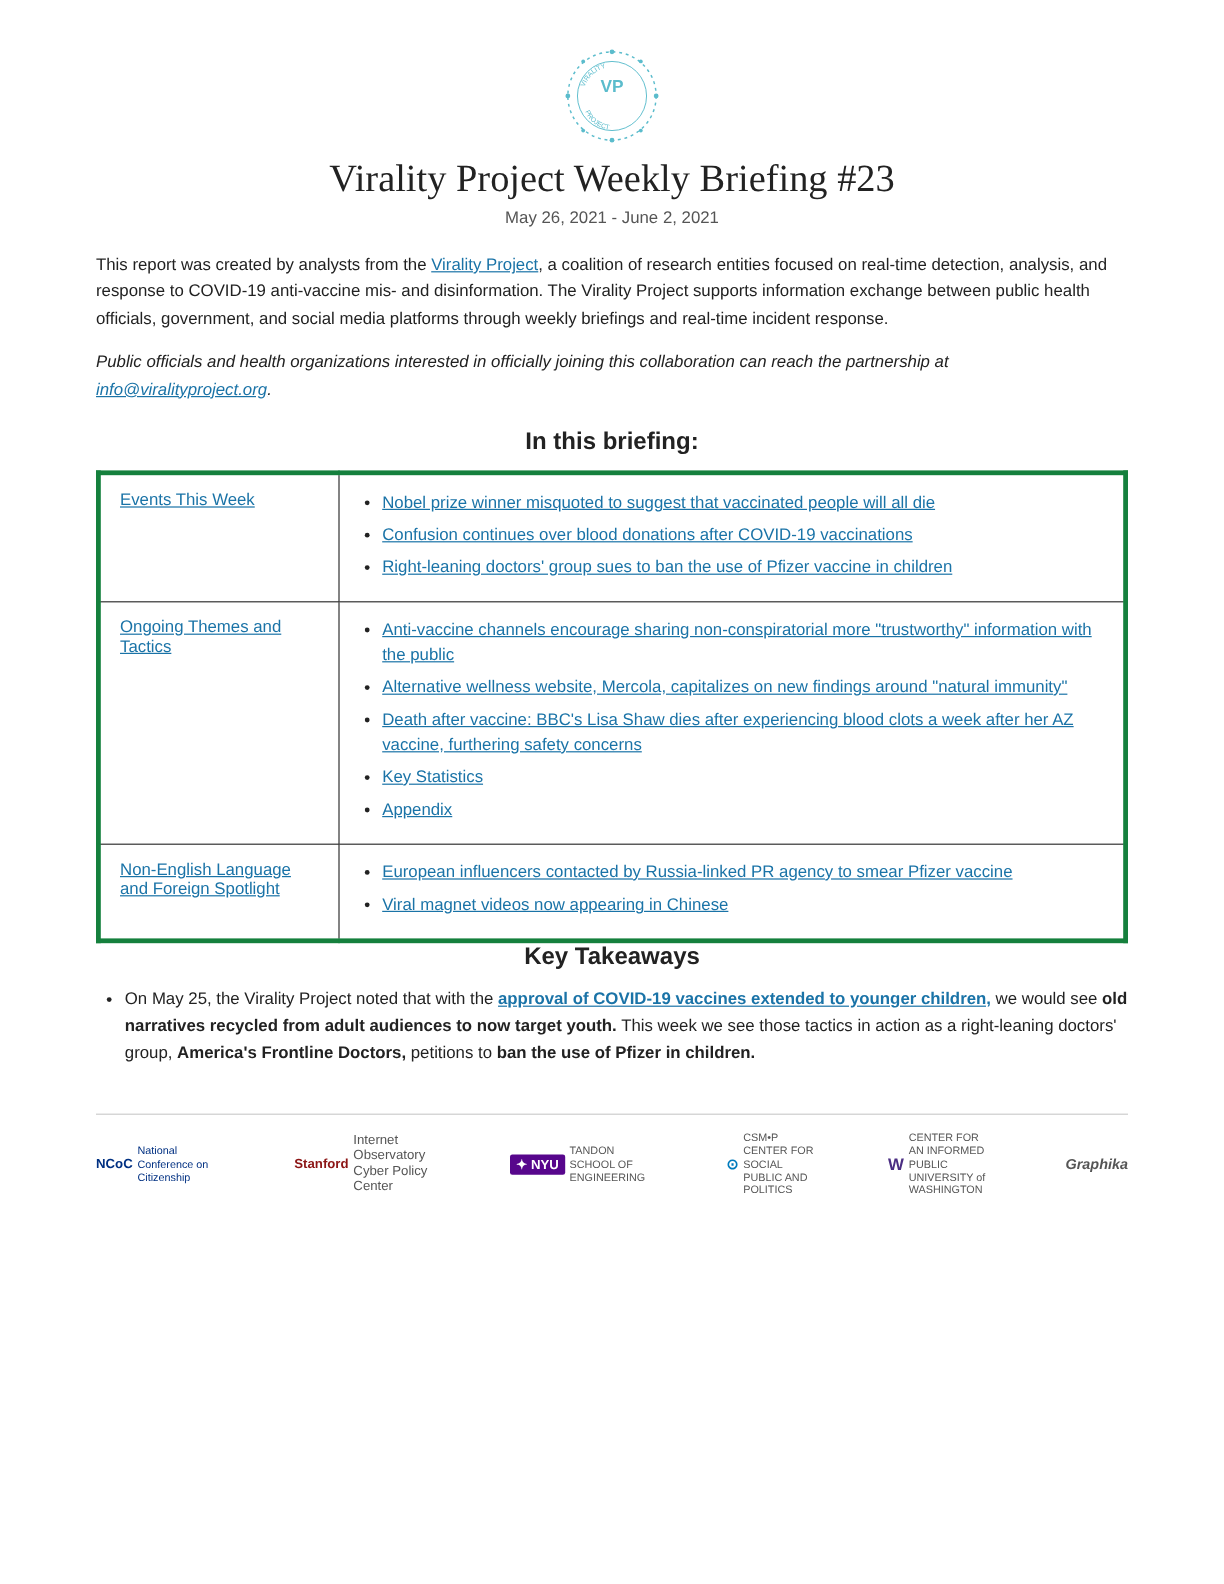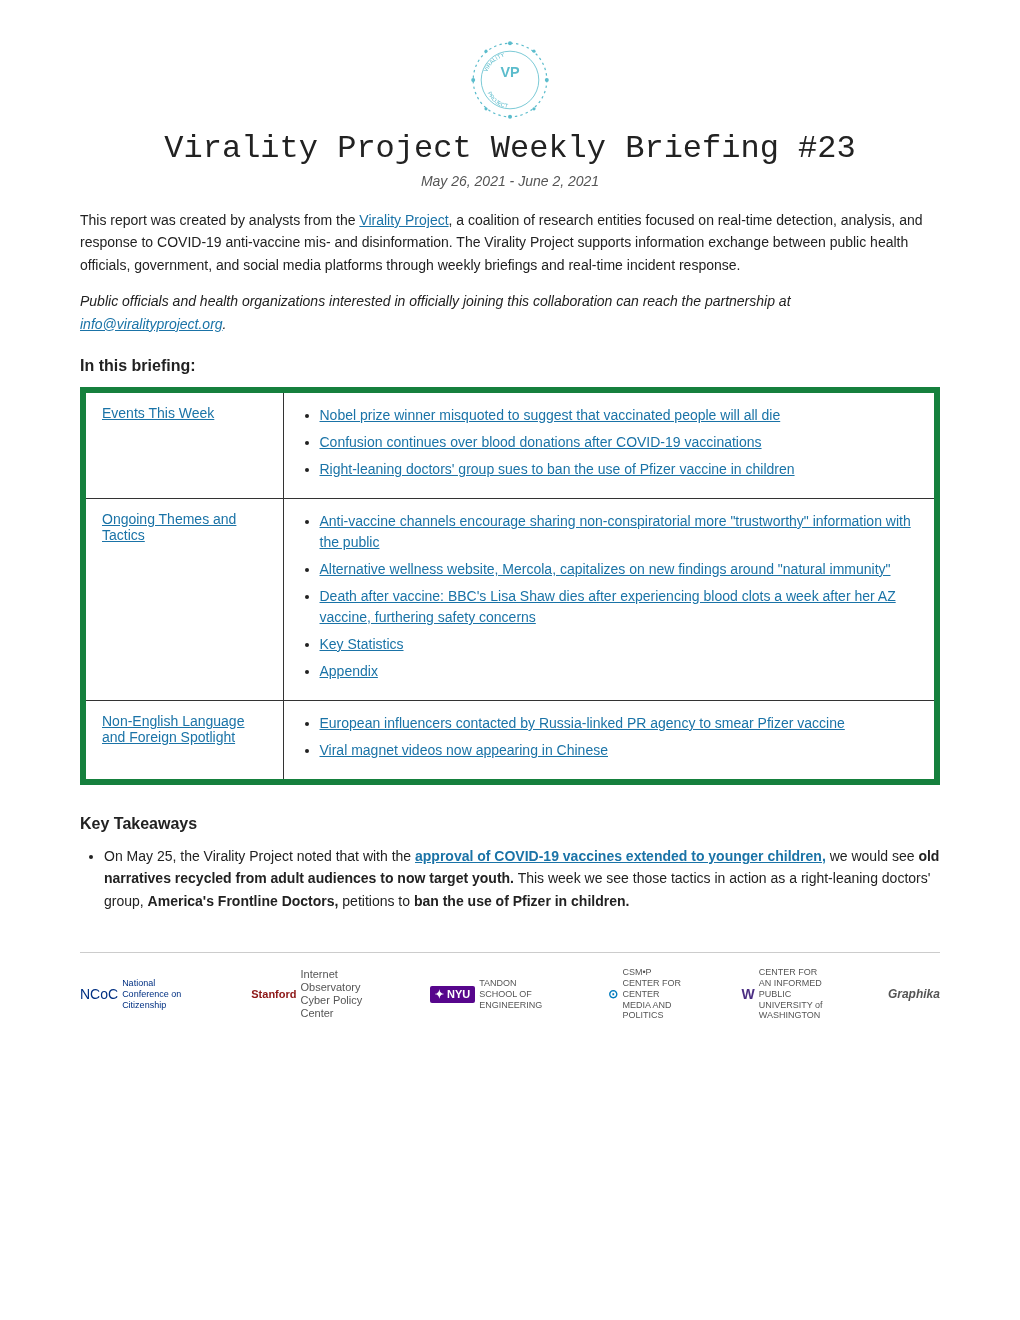--- a/index.html
+++ b/index.html
@@ -23,56 +23,55 @@
     }
     .logo-svg {
       width: 80px;
       height: 80px;
     }
     .main-title {
       font-size: 32px;
       font-weight: normal;
       color: #222;
       margin-bottom: 6px;
-      font-family: Liberation Mono, monospace;
+      font-family: Liberation Serif, serif;
     }
     .date-subtitle {
       font-size: 14px;
       color: #555;
-      font-style: italic;
       margin-bottom: 20px;
     }
     .intro-text {
       font-size: 14px;
       line-height: 1.6;
       margin-bottom: 14px;
       color: #222;
     }
     .italic-para {
       font-style: italic;
       font-size: 14px;
       line-height: 1.6;
       margin-bottom: 22px;
       color: #222;
     }
     a {
       color: #1a73a7;
       text-decoration: underline;
     }
     .section-heading {
-      font-size: 16px;
+      font-size: 20px;
       font-weight: bold;
       color: #222;
       margin-bottom: 12px;
+      text-align: center;
     }
     .briefing-table {
       border-collapse: collapse;
       width: 100%;
-      margin-bottom: 30px;
-      border: 6px solid #15803d;
+      border: 4px solid #15803d;
     }
     .briefing-table td {
       border: 1px solid #333;
       padding: 12px 16px;
       vertical-align: top;
     }
     .briefing-table td:first-child {
       width: 200px;
       color: #1a73a7;
       font-size: 14px;
@@ -221,37 +220,37 @@
   <ul class="key-takeaways-list">
     <li>
       <span>On May 25, the Virality Project noted that with the </span><a href="#" class="underline-link">approval of COVID-19 vaccines extended to younger children,</a><span> we would see </span><strong>old narratives recycled from adult audiences to now target youth.</strong><span> This week we see those tactics in action as a right-leaning doctors' group, </span><strong>America's Frontline Doctors,</strong><span> petitions to </span><strong>ban the use of Pfizer in children.</strong>
     </li>
   </ul>
 </div>
 
 <div class="footer-logos">
 
   <div class="footer-logo-item">
-    <span style="font-weight:normal;color:#003082;font-size:14px;">NCoC</span>
+    <span style="font-weight:bold;color:#003082;font-size:11px;">NCoC</span>
     <span style="color:#003082;font-size:9px;max-width:70px;line-height:1.2;">National Conference on Citizenship</span>
   </div>
 
   <div class="footer-logo-item">
     <span style="font-weight:bold;color:#8c1515;font-size:11px;">Stanford</span>
     <span style="color:#555;font-size:11px;max-width:70px;line-height:1.2;">Internet Observatory Cyber Policy Center</span>
   </div>
 
   <div class="footer-logo-item">
     <span style="background:#57068c;color:#fff;font-weight:bold;padding:2px 5px;font-size:11px;border-radius:2px;">✦ NYU</span>
     <span style="color:#555;font-size:9px;max-width:70px;line-height:1.2;">TANDON SCHOOL OF ENGINEERING</span>
   </div>
 
   <div class="footer-logo-item">
     <span style="font-weight:bold;color:#007bbd;font-size:12px;">⊙</span>
-    <span style="color:#555;font-size:9px;max-width:60px;line-height:1.2;">CSM•P CENTER FOR CENTER MEDIA AND POLITICS</span>
+    <span style="color:#555;font-size:9px;max-width:60px;line-height:1.2;">CSM•P CENTER FOR SOCIAL PUBLIC AND POLITICS</span>
   </div>
 
   <div class="footer-logo-item">
     <span style="font-weight:bold;color:#4b2e83;font-size:14px;">W</span>
     <span style="color:#555;font-size:9px;max-width:70px;line-height:1.2;">CENTER FOR AN INFORMED PUBLIC UNIVERSITY of WASHINGTON</span>
   </div>
 
   <div class="footer-logo-item">
     <span class="graphika-logo">Graphika</span>
   </div>

